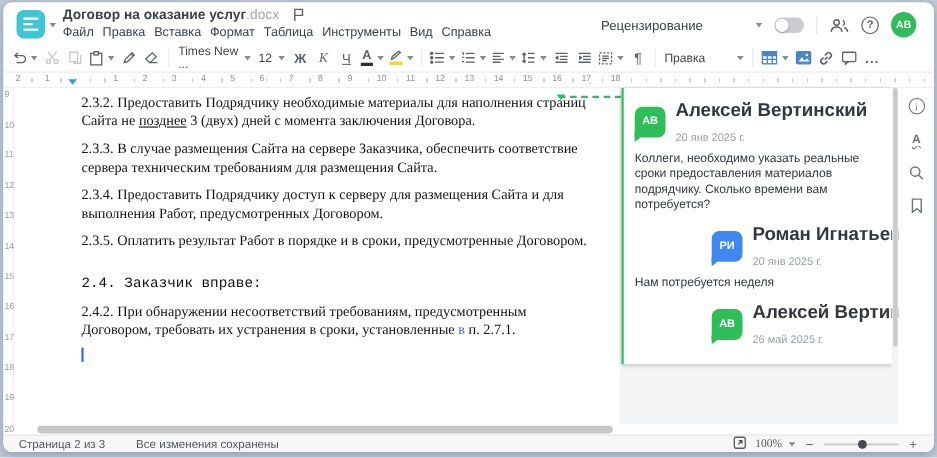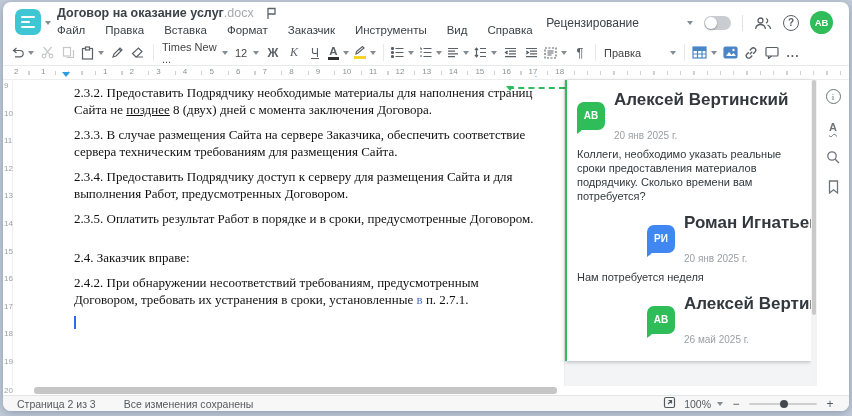--- a/index.html
+++ b/index.html
@@ -13,21 +13,21 @@
   .logo-wrap{display:flex;align-items:center;margin:7px 6px 0 12px;}
   .logo{width:26px;height:26px;border-radius:7px;background:#3fc6d4;display:flex;flex-direction:column;justify-content:center;gap:3px;padding:0 6px;}
   .logo i{display:block;height:2px;background:#fff;border-radius:1px;}
   .logo i:nth-child(1){width:14px}.logo i:nth-child(2){width:9px}.logo i:nth-child(3){width:14px}
   .caret{width:0;height:0;border:3px solid transparent;border-top:4px solid #868c93;display:inline-block;margin-left:4px;transform:translateY(2px);}
   .title-col{display:flex;flex-direction:column;margin-top:4px;}
   .title-row{display:flex;align-items:center;font-size:12.5px;}
   .doc-title{font-weight:bold;color:#3b4248;}
   .doc-ext{color:#a2a8ae;}
   .flag-icon{margin-left:12px;display:inline-flex;}
-  .menubar{display:flex;gap:20px;margin-top:4px;font-size:11.5px;color:#3b4248;}
+  .menubar{display:flex;gap:8px;margin-top:4px;font-size:11.5px;color:#3b4248;}
   .header-right{margin-left:auto;display:flex;align-items:center;gap:11px;padding:9px 16px 0 0;}
   .review-btn{display:flex;align-items:center;font-size:12px;color:#3b4248;gap:44px;}
   .toggle{width:27px;height:14px;border-radius:7px;background:#c9cdd2;position:relative;}
   .toggle .knob{position:absolute;left:1px;top:1px;width:12px;height:12px;border-radius:50%;background:#fff;box-shadow:0 1px 2px rgba(0,0,0,.3);}
   .hdr-sep{width:1px;height:16px;background:#dfe2e5;}
   .round-ic{width:18px;height:18px;display:flex;align-items:center;justify-content:center;}
   .help-ic{width:16px;height:16px;border:1.4px solid #5b6168;border-radius:50%;font-size:10px;color:#5b6168;display:flex;align-items:center;justify-content:center;font-weight:bold;}
   .avatar-top{width:23px;height:23px;border-radius:50%;background:#2ebd59;color:#fff;font-size:9.5px;font-weight:bold;display:flex;align-items:center;justify-content:center;}
 
   
@@ -57,58 +57,58 @@
   .tri-a{left:59px;top:6px;}
   .tri-b{left:529px;top:6px;}
   .main{position:relative;height:306px;background:#fff;}
   .vruler{position:absolute;left:0;top:0;bottom:0;width:10px;border-right:1px solid #f0f0f0;}
   .vruler span{position:absolute;left:1px;font-size:8px;color:#9aa0a5;}
 
   
   .doc{position:absolute;left:10px;top:0;bottom:0;width:552px;background:#fff;border-right:1px solid #ececec;
        padding:4px 20px 0 61px;}
   .doc p{font-family:"Liberation Serif",serif;font-size:13px;line-height:17px;color:#111;margin:0 0 8px;}
-  .doc p.big-gap{margin-top:22px;}
+  .doc p.big-gap{margin-top:22px;font-family:Liberation Mono, monospace;}
   .u{text-decoration:underline;}
   .lk{color:#4a72c4;}
   .cursor{width:2px;height:13px;background:#2e6bf0;margin-top:3px;}
   .anchor-line{position:absolute;left:505px;top:7px;width:57px;border-top:2px dashed #2dbd5e;}
   .anchor-line i{position:absolute;left:-2px;top:-3px;width:0;height:0;border:4px solid transparent;border-top:5px solid #2dbd5e;}
 
   
   .comments-panel{position:absolute;left:562px;top:0;bottom:0;width:246px;background:#f3f4f6;}
   .comment-card{background:#fff;border-left:2px solid #2dbd5e;box-shadow:0 1px 4px rgba(0,0,0,.25);
                 padding:8px 10px 10px;}
   .c-head{display:flex;align-items:center;gap:9px;margin:2px 0 6px;}
   .c-head.reply{margin-left:70px;}
   .c-ava{width:28px;height:28px;border-radius:7px 7px 7px 2px;color:#fff;font-size:10px;font-weight:bold;
          display:flex;align-items:center;justify-content:center;position:relative;flex:0 0 auto;}
   .c-ava i{position:absolute;left:0;bottom:-4px;width:0;height:0;border:3px solid transparent;border-top:5px solid currentColor;border-left:4px solid currentColor;opacity:1;}
   .c-name{font-size:17px;font-weight:bold;color:#32383d;white-space:nowrap;}
-  .c-date{font-size:10px;color:#9aa0a5;margin-top:20px;}
+  .c-date{font-size:10px;color:#9aa0a5;margin-top:10px;}
   .c-body{font-size:11px;line-height:14px;color:#32383d;margin:0 0 10px;}
   .mention{display:inline-block;background:#cdcdcd;color:#444;border-radius:8px;padding:0 7px;font-size:10px;line-height:15px;margin-right:4px;}
 
   
   .vscroll{position:absolute;left:808px;top:0;bottom:0;width:6px;background:#f3f3f3;}
   .vscroll b{position:absolute;left:1px;top:0;width:4px;height:235px;background:#c9c9c9;border-radius:2px;}
   .right-strip{position:absolute;left:814px;top:0;bottom:0;width:32px;background:#fff;display:flex;flex-direction:column;align-items:center;gap:13px;padding-top:8px;}
   .rs-ic{width:17px;height:17px;display:flex;align-items:center;justify-content:center;color:#6e747a;}
   .rs-ic svg{stroke:#6e747a;fill:none;stroke-width:1.3;}
   .info-ic{width:15px;height:15px;border:1.3px solid #6e747a;border-radius:50%;font-size:9px;font-family:"Liberation Serif",serif;display:flex;align-items:center;justify-content:center;}
   .spell-ic{font-size:11px;font-weight:bold;text-decoration:underline wavy #6e747a 1px;text-underline-offset:2px;}
 
   .hscroll{position:relative;height:9px;}
   .hscroll b{position:absolute;left:31px;top:1px;width:523px;height:7px;background:#c6c6c6;border-radius:3px;}
 
   
   .statusbar{height:16px;border-top:1px solid #e3e5e7;background:#f7f7f7;display:flex;align-items:center;
              font-size:10.5px;color:#55595e;padding:0 14px;gap:28px;}
   .sb-right{margin-left:auto;display:flex;align-items:center;gap:8px;}
-  .zoom-sel{display:flex;align-items:center;gap:2px;}
+  .zoom-sel{display:flex;align-items:center;gap:2px;font-family:Liberation Serif, serif;}
   .slider{width:68px;height:2px;background:#cfcfcf;border-radius:1px;position:relative;}
   .slider b{position:absolute;left:31px;top:-3px;width:8px;height:8px;border-radius:50%;background:#45494e;}
   .pm{font-size:12px;color:#55595e;width:10px;text-align:center;}
   .fit-ic svg{stroke:#55595e;fill:none;stroke-width:1.2;}
 </style>
 </head>
 <body>
 
 <div class="window">
 
@@ -129,21 +129,21 @@
           <svg width="11" height="13" viewBox="0 0 11 13">
               <path d="M2 1v11M2 1.5h7v5.5H2" stroke="#5b6168" fill="none" stroke-width="1.3"></path>
             </svg>
         </span>
       </div>
       <nav class="menubar" id="menubar">
           <span class="menu-item">Файл</span>
           <span class="menu-item">Правка</span>
           <span class="menu-item">Вставка</span>
           <span class="menu-item">Формат</span>
-          <span class="menu-item">Заказчик</span>
+          <span class="menu-item">Таблица</span>
           <span class="menu-item">Инструменты</span>
           <span class="menu-item">Вид</span>
           <span class="menu-item">Справка</span>
         </nav>
     </div>
     <div class="header-right">
       <div class="review-btn">
         <span>Рецензирование</span>
           <span class="caret"></span>
       </div>
@@ -355,21 +355,21 @@
         <span style="top: 166.6px;">15</span>
         <span style="top: 194.2px;">16</span>
         <span style="top: 221.8px;">17</span>
         <span style="top: 249.4px;">18</span>
         <span style="top: 277px;">19</span>
         <span style="top: 306px;">20</span>
       </div>
 
     <div class="doc" id="doc">
 
-    <p><span>2.3.2. Предоставить Подрядчику необходимые материалы для наполнения страниц Сайта не </span><span class="u">позднее</span><span> 8 (двух) дней с момента заключения Договора.</span></p>
+    <p><span>2.3.2. Предоставить Подрядчику необходимые материалы для наполнения страниц Сайта не </span><span class="u">позднее</span><span> 3 (двух) дней с момента заключения Договора.</span></p>
         <p><span>2.3.3. В случае размещения Сайта на сервере Заказчика, обеспечить соответствие сервера техническим требованиям для размещения Сайта.</span></p>
         <p><span>2.3.4. Предоставить Подрядчику доступ к серверу для размещения Сайта и для выполнения Работ, предусмотренных Договором.</span></p>
         <p><span>2.3.5. Оплатить результат Работ в порядке и в сроки, предусмотренные Договором.</span></p>
         <p class="big-gap"><span>2.4. Заказчик вправе:</span></p>
         <p><span>2.4.2. При обнаружении несоответствий требованиям, предусмотренным Договором, требовать их устранения в сроки, установленные </span><span class="lk">в</span><span> п. 2.7.1.</span></p>
         <div class="cursor"></div>
       </div>
     <div class="anchor-line">
         <i></i>
       </div>

